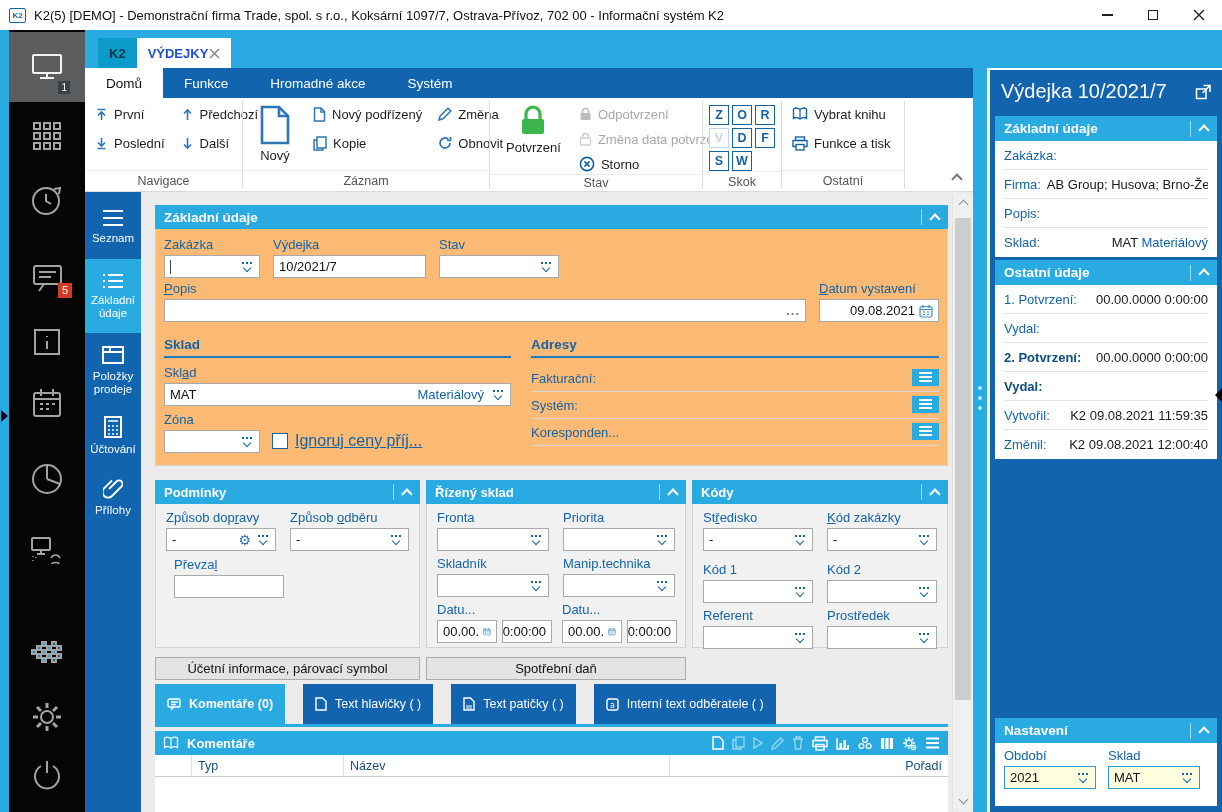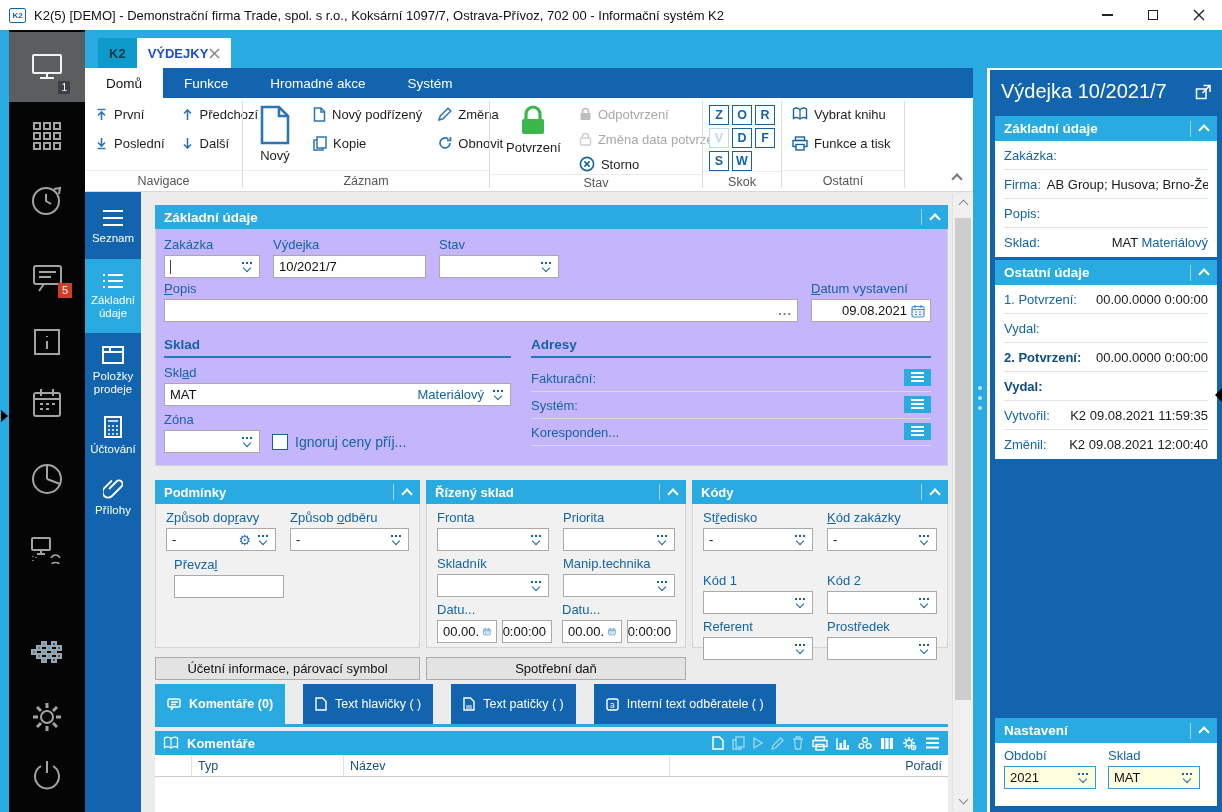--- a/index.html
+++ b/index.html
@@ -54,37 +54,37 @@
   .navside{position:absolute;left:0;top:0;width:56px;height:620px;background:#1164ad;}
   .nitem{display:flex;flex-direction:column;align-items:center;justify-content:center;gap:5px;color:#fff;text-align:center;font-size:11.5px;line-height:13px;cursor:pointer;}
   .nitem svg{stroke:#fff;fill:none;stroke-width:2;}
   .nitem.active{background:#29abe2;}
   .formarea{position:absolute;left:56px;top:0;right:21px;bottom:0;overflow:hidden;}
   
   .card{margin:13px 0 0 14px;width:793px;}
   .sec-head{height:24px;background:#29abe2;color:#fff;font-weight:bold;font-size:13.5px;display:flex;align-items:center;padding:0 9px;}
   .hsep{width:1px;height:16px;background:rgba(255,255,255,.55);margin-left:auto;margin-right:9px;}
   .chev-up{width:8px;height:8px;border-left:2px solid #fff;border-top:2px solid #fff;transform:rotate(45deg);margin-top:3px;cursor:pointer;}
-  .card-body{background:#c4b5fd;border:1px solid #d4d4d4;border-top:none;padding:5px 16px 12px 8px;}
+  .card-body{background:#fdba74;border:1px solid #d4d4d4;border-top:none;padding:5px 8px 12px 8px;}
   .frow{display:flex;gap:13px;margin-top:3px;}
   .fgroup{display:flex;flex-direction:column;}
   .flabel{color:#1464a5;font-size:13px;height:18px;white-space:nowrap;}
   .flabel u{text-decoration:underline;}
   .fld{height:23px;border:1px solid #a9a9a9;background:#fff;display:flex;align-items:center;padding:0 5px;font-size:13px;color:#111;gap:4px;}
   .caret{width:1px;height:14px;background:#444;}
   .dd{margin-left:auto;display:flex;flex-direction:column;align-items:center;justify-content:center;width:15px;flex:none;cursor:pointer;}
   .dd i{width:2px;height:2px;background:#1464a5;box-shadow:4px 0 #1464a5,-4px 0 #1464a5;display:block;}
   .dd::after{content:"";width:5px;height:5px;border-right:1.7px solid #1464a5;border-bottom:1.7px solid #1464a5;transform:rotate(45deg);margin-top:1px;}
   .ellip{margin-left:auto;color:#777;letter-spacing:1px;font-weight:bold;cursor:pointer;}
   .twocol{display:flex;gap:20px;margin-top:15px;}
   .gtitle{color:#1464a5;font-weight:bold;font-size:13.5px;padding-bottom:4px;border-bottom:2px solid #1e7ac2;margin-bottom:7px;}
   .suffix{margin-left:auto;color:#1464a5;}
   .cbgroup{display:flex;align-items:center;gap:7px;margin-top:20px;}
   .cbox{width:16px;height:16px;border:1.6px solid #1464a5;background:#fff;cursor:pointer;flex:none;}
-  .cblabel{color:#1464a5;font-size:14px;white-space:nowrap;}
+  .cblabel{color:#1464a5;font-size:16px;white-space:nowrap;text-decoration:underline;}
   .arow{height:27px;display:flex;align-items:center;border-bottom:1px solid #d8d8d8;}
   .arow .flabel{height:auto;}
   .abtn{margin-left:auto;width:27px;height:17px;background:#29abe2;display:flex;align-items:center;justify-content:center;cursor:pointer;margin-bottom:2px;}
   .bars{width:13px;height:2px;background:#fff;box-shadow:0 4px 0 #fff,0 -4px 0 #fff;}
   
   .prow{display:flex;gap:6px;margin:14px 0 0 14px;width:793px;}
   .panel-body{background:#f1f1f1;border:1px solid #d4d4d4;border-top:none;padding:6px 10px 10px 10px;height:144px;}
   .pgrid{display:flex;gap:14px;}
   .gear{color:#2e75b6;font-family:"DejaVu Sans",sans-serif;font-size:14px;line-height:14px;cursor:pointer;margin-left:auto;}
   .gear+.dd{margin-left:0;}
@@ -724,21 +724,21 @@
               <div class="fgroup" style="width:110px;">
                 <span class="flabel"><u>K</u>ód zakázky</span>
                 <div class="fld">
                     <span>-</span>
                     <span class="dd">
                       <i></i>
                     </span>
                   </div>
               </div>
             </div>
-            <div class="pgrid" style="margin-top:22px;">
+            <div class="pgrid" style="margin-top:11px;">
               <div class="fgroup" style="width:110px;">
                 <span class="flabel">Kód 1</span>
                 <div class="fld">
                     <span class="dd">
                       <i></i>
                     </span>
                   </div>
               </div>
               <div class="fgroup" style="width:110px;">
                 <span class="flabel">Kód 2</span>

